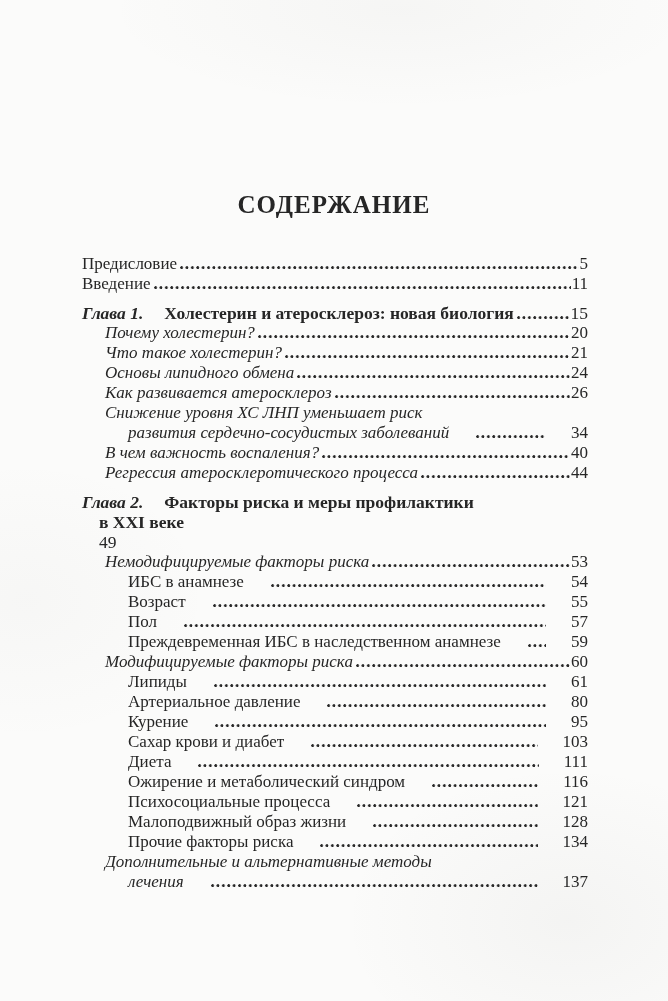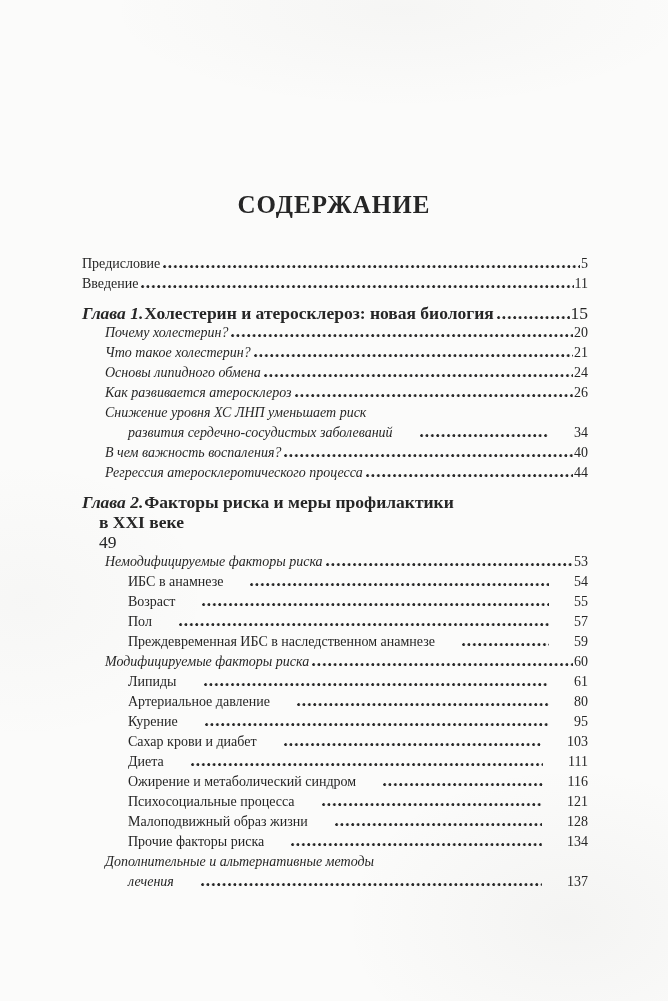--- a/index.html
+++ b/index.html
@@ -26,26 +26,26 @@
     font-weight: bold;
     letter-spacing: 1px;
     line-height: 30px;
   }
   .toc { margin: 34px 80px 0 82px; }
   .entry.gap { margin-top: 9px; }
   .row {
     display: flex;
     align-items: baseline;
     line-height: 20px;
-    font-size: 14px;
+    font-size: 17px;
   }
   .row.ch { font-weight: bold; font-size: 17.5px; }
   .txt { white-space: nowrap; }
   .e-italic .txt { font-style: italic; }
-  .prefix { font-style: italic; font-weight: bold; margin-right: 1px; white-space: nowrap; }
+  .prefix { font-style: italic; font-weight: bold; margin-right: 21px; white-space: nowrap; }
   .ind-0 { padding-left: 0; }
   .ind-c { padding-left: 14px; flex-direction: column; }
   .ind-1 { padding-left: 23px; }
   .ind-2 { padding-left: 46px; gap: 24px; }
   .dots {
     flex: 1 1 0;
     min-width: 6px;
     height: 4px;
     margin: 0 1px 0 3px;
     background-image: radial-gradient(circle at 1.6px 2.6px, var(--text) 1.1px, transparent 1.7px);

